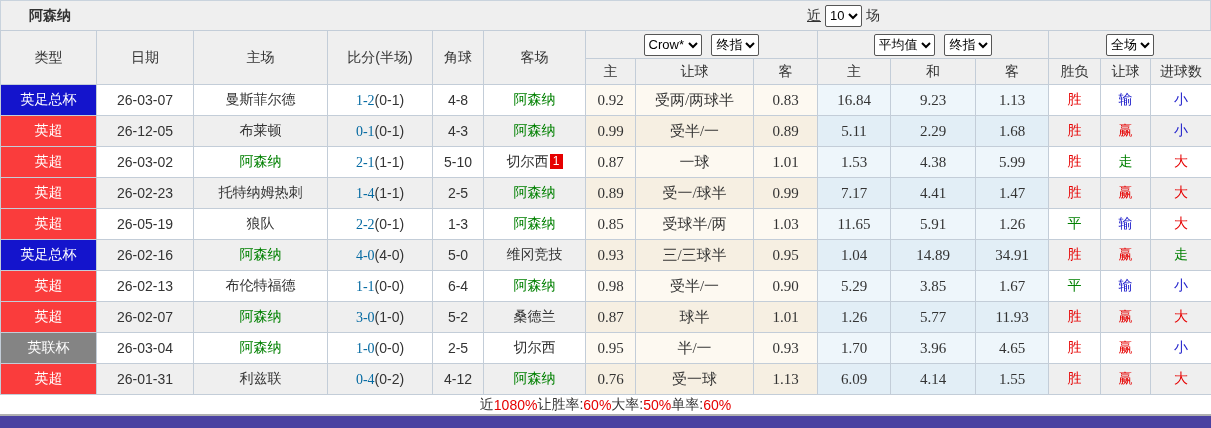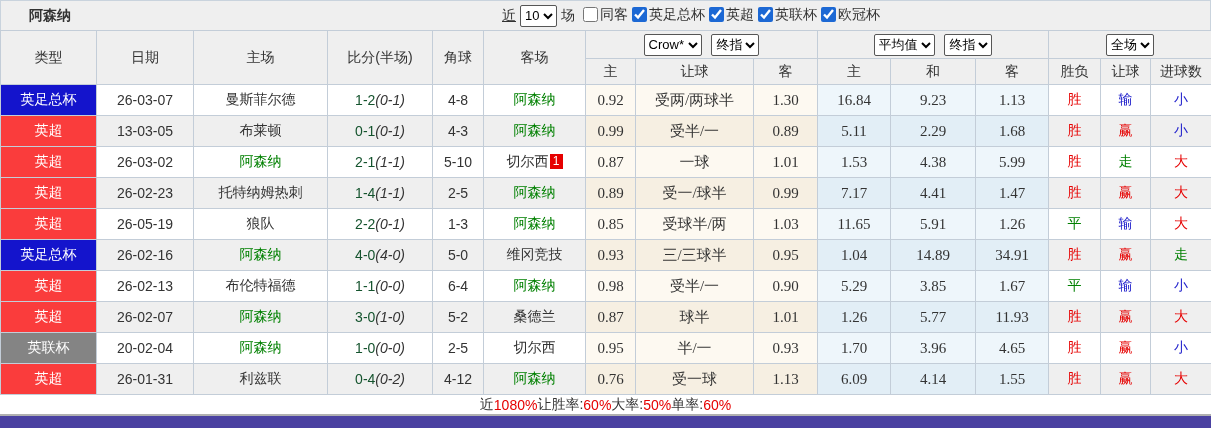--- a/index.html
+++ b/index.html
@@ -28,22 +28,22 @@
   .grp select { margin:0 3px; }
   tbody tr { height:31px; }
   tr.odd td { background:#ffffff; }
   tr.even td { background:#efefef; }
   tr.odd td.c-odds { background:#fdf9f1; }
   tr.even td.c-odds { background:#f6efe2;text-align:center; }
   tr.odd td.c-avg { background:#eef6fb; }
   tr.even td.c-avg { background:#e2eef6; }
   td.c-type { color:#fff; }
   td.c-odds, td.c-avg { font-family:"Liberation Serif","DejaVu Serif",serif; font-size:15px; }
-  .ft { color:#14532d; }
-  .ht { color:#333;font-style:italic; }
+  .ft { color:#0369a1;font-family:Liberation Serif, serif; }
+  .ht { color:#333; }
   .badge { display:inline-block; background:#e60000; color:#fff; font-size:12px; line-height:15px;
            width:13px; height:15px; text-align:center; vertical-align:1px; margin-left:1px; }
   td.c-res { font-weight:normal; }
 
   
   .footer { height:19px; display:flex; align-items:center; justify-content:center;
             font-size:14px; color:#333; }
   .footer .red { color:#e60000; }
   .divider { height:0; border-top:2px solid #b0b0b0; }
   .bottom-bar { height:13px; background:#4a41a1; }
@@ -52,36 +52,20 @@
 <body>
 
 <div class="page">
 
   <div class="topbar">
     <div class="title">阿森纳</div>
     <div class="filters">
       <a class="near-link">近</a>
       <select><option>10</option></select>
       <span>场</span>
-      <span id="filter-checkboxes"><label class="cb-label">
-            <input type="checkbox" style="">
-            <span>同客</span>
-          </label><label class="cb-label">
-            <input type="checkbox" checked="" style="">
-            <span>英足总杯</span>
-          </label><label class="cb-label">
-            <input type="checkbox" checked="" style="">
-            <span>英超</span>
-          </label><label class="cb-label">
-            <input type="checkbox" checked="" style="">
-            <span>英联杯</span>
-          </label><label class="cb-label">
-            <input type="checkbox" checked="" style="">
-            <span>欧冠杯</span>
-          </label></span>
     </div>
   </div>
 
   <table>
     <colgroup>
       <col style="width:96px">
         <col style="width:97px">
         <col style="width:134px">
       <col style="width:105px">
         <col style="width:51px">
@@ -131,31 +115,31 @@
     <tbody id="table-body">
         <tr class="odd">
     <td class="c-type" style="background: rgb(20, 20, 204);">英足总杯</td>
     <td>26-03-07</td>
     <td>曼斯菲尔德</td>
     <td><span class="ft">1-2</span><span class="ht">(0-1)</span></td>
     <td>4-8</td>
     <td><span style="color: rgb(0, 128, 0);">阿森纳</span></td>
     <td class="c-odds">0.92</td>
     <td class="c-odds">受两/两球半</td>
-    <td class="c-odds">1.30</td>
+    <td class="c-odds">0.83</td>
     <td class="c-avg">16.84</td>
     <td class="c-avg">9.23</td>
     <td class="c-avg">1.13</td>
     <td class="c-res" style="color: rgb(230, 0, 0);">胜</td>
     <td class="c-res" style="color: rgb(34, 34, 204);">输</td>
     <td class="c-res" style="color: rgb(34, 34, 204);">小</td>
   </tr>
         <tr class="even">
     <td class="c-type" style="background: rgb(250, 60, 60);">英超</td>
-    <td>13-03-05</td>
+    <td>26-12-05</td>
     <td>布莱顿</td>
     <td><span class="ft">0-1</span><span class="ht">(0-1)</span></td>
     <td>4-3</td>
     <td><span style="color: rgb(0, 128, 0);">阿森纳</span></td>
     <td class="c-odds">0.99</td>
     <td class="c-odds">受半/一</td>
     <td class="c-odds">0.89</td>
     <td class="c-avg">5.11</td>
     <td class="c-avg">2.29</td>
     <td class="c-avg">1.68</td>
@@ -260,21 +244,21 @@
     <td class="c-odds">1.01</td>
     <td class="c-avg">1.26</td>
     <td class="c-avg">5.77</td>
     <td class="c-avg">11.93</td>
     <td class="c-res" style="color: rgb(230, 0, 0);">胜</td>
     <td class="c-res" style="color: rgb(230, 0, 0);">赢</td>
     <td class="c-res" style="color: rgb(230, 0, 0);">大</td>
   </tr>
         <tr class="odd">
     <td class="c-type" style="background: rgb(132, 132, 132);">英联杯</td>
-    <td>20-02-04</td>
+    <td>26-03-04</td>
     <td style="color: rgb(0, 128, 0);">阿森纳</td>
     <td><span class="ft">1-0</span><span class="ht">(0-0)</span></td>
     <td>2-5</td>
     <td><span>切尔西</span></td>
     <td class="c-odds">0.95</td>
     <td class="c-odds">半/一</td>
     <td class="c-odds">0.93</td>
     <td class="c-avg">1.70</td>
     <td class="c-avg">3.96</td>
     <td class="c-avg">4.65</td>

